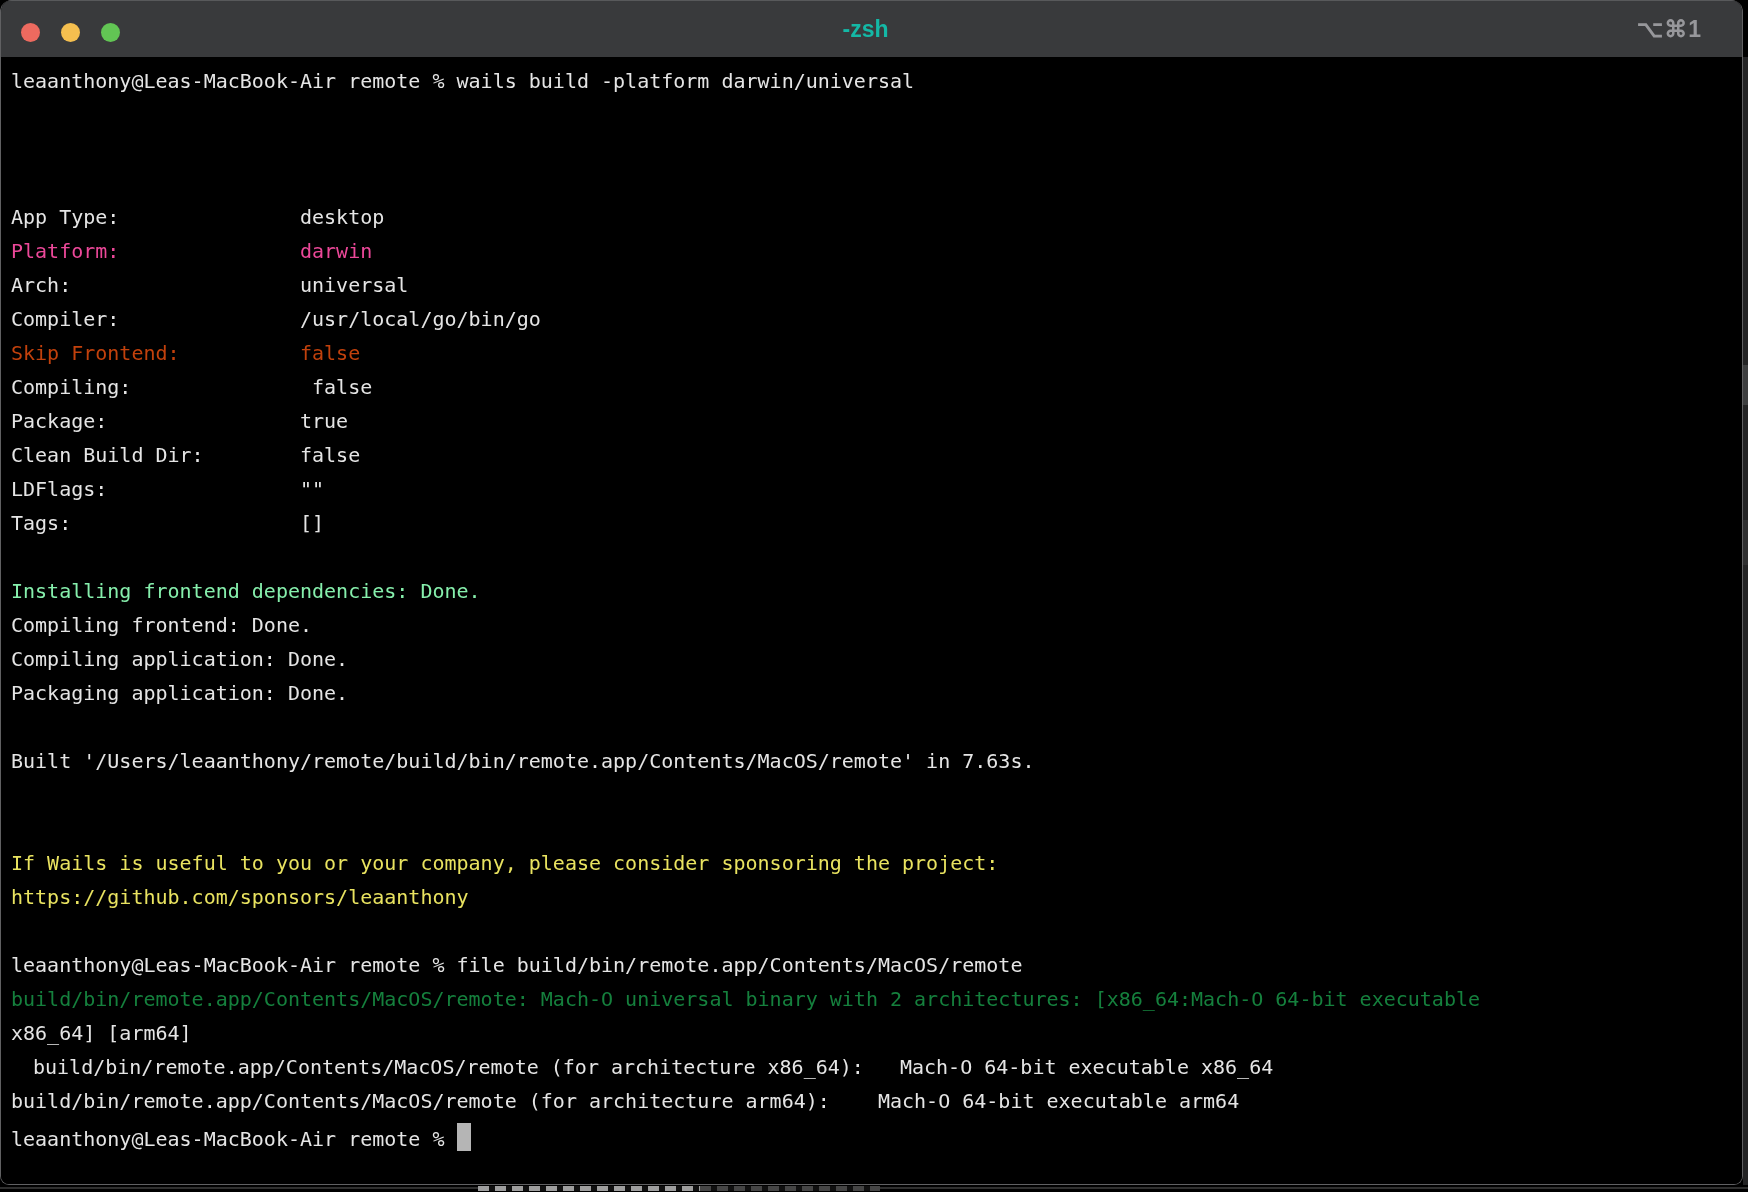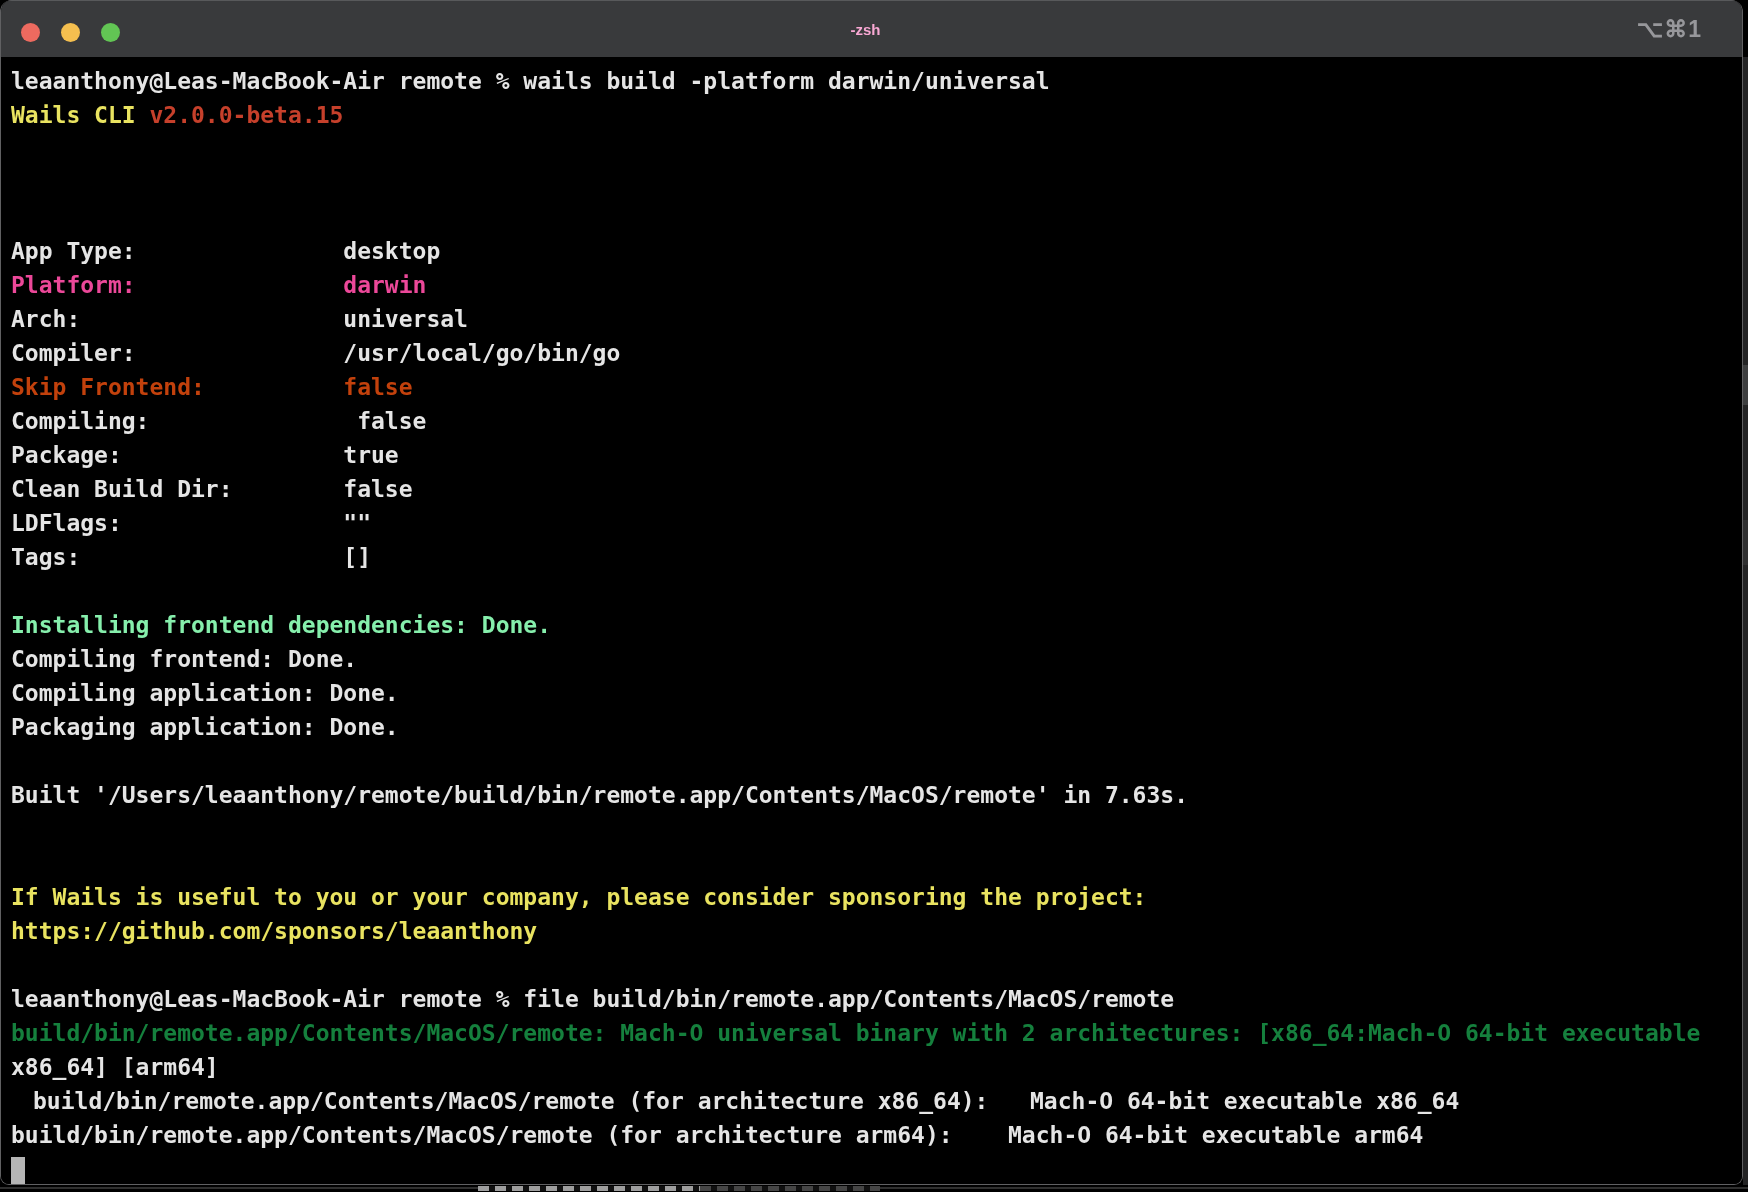--- a/index.html
+++ b/index.html
@@ -9,32 +9,32 @@
   
   .window{position:absolute;left:0;top:0;width:1743px;height:1185px;
           background:#000;border:1px solid #606062;border-top:none;
           border-radius:12px 12px 9px 9px;overflow:hidden;box-sizing:border-box;}
 
   .titlebar{position:absolute;left:0;top:0;right:0;height:57px;
             border-top:1px solid #58595b;box-sizing:border-box;}
   .titlebar-title{position:absolute;left:0;right:12px;top:0;height:57px;
                   display:flex;align-items:center;justify-content:center;
                   font-family:"Liberation Sans", sans-serif;font-weight:bold;
-                  font-size:15px;color:#f9a8d4;}
+                  font-size:23px;color:#14b8a6;}
   .titlebar-shortcut{position:absolute;right:40px;top:0;height:57px;
                      display:flex;align-items:center;
                      font-family:"Liberation Sans", sans-serif;font-weight:bold;
                      font-size:23px;color:#97979b;letter-spacing:1px;}
   .traffic{position:absolute;top:22px;width:19px;height:19px;border-radius:50%;}
   .t-close{left:20px;} .t-min{left:60px;} .t-zoom{left:100px;}
 
   
   .term{position:absolute;left:0;right:0;top:57px;bottom:0;
         padding:7px 0 0 10px;overflow:hidden;}
-  .term-line{white-space:pre;height:34px;line-height:34px;font-size:23px;font-weight:bold;}
+  .term-line{white-space:pre;height:34px;line-height:34px;font-size:20px;}
   .cursor{display:inline-block;width:14px;height:28px;transform:translateY(5px);}
 
   
   .behind-right{position:absolute;right:0;top:57px;width:5px;height:1135px;background:#242425;}
   .behind-right .seg1{position:absolute;top:308px;left:0;right:0;height:40px;background:#3e3f40;}
   .behind-right .seg2{position:absolute;top:463px;left:0;right:0;height:45px;background:#303031;}
   .behind-bottom{position:absolute;left:0;top:1185px;width:1748px;height:7px;background:#000;}
   .behind-bottom .line{position:absolute;left:0;right:0;top:2px;height:2px;background:#2f2f2f;}
   .behind-bottom .dashes{position:absolute;left:478px;width:222px;top:1px;height:5px;
       background:repeating-linear-gradient(90deg,#9e9e9e 0 11px,#101010 11px 17px);}
@@ -62,21 +62,20 @@
     <div class="titlebar" style="background: rgb(57, 58, 60);">
       <span class="traffic t-close" style="background: rgb(237, 106, 95);"></span>
       <span class="traffic t-min" style="background: rgb(245, 191, 79);"></span>
       <span class="traffic t-zoom" style="background: rgb(98, 197, 84);"></span>
       <div class="titlebar-title">-zsh</div>
       <div class="titlebar-shortcut">⌥⌘1</div>
     </div>
 
     <div class="term" style="background: rgb(0, 0, 0);">
         <div class="term-line"><span style="color: rgb(229, 229, 229);">leaanthony@Leas-MacBook-Air remote % wails build -platform darwin/universal</span></div>
-        <div class="term-line"><span style="color: rgb(233, 227, 96);">Wails CLI </span><span style="color: rgb(198, 64, 43);">v2.0.0-beta.15</span></div>
         <div class="term-line"></div>
         <div class="term-line"></div>
         <div class="term-line"></div>
         <div class="term-line"><span style="color: rgb(229, 229, 229);">App Type:               desktop</span></div>
         <div class="term-line"><span style="color: #ec4899;">Platform:               darwin</span></div>
         <div class="term-line"><span style="color: rgb(229, 229, 229);">Arch:                   universal</span></div>
         <div class="term-line"><span style="color: rgb(229, 229, 229);">Compiler:               /usr/local/go/bin/go</span></div>
         <div class="term-line"><span style="color: #c2410c;">Skip Frontend:          false</span></div>
         <div class="term-line"><span style="color: rgb(229, 229, 229);">Compiling:               false</span></div>
         <div class="term-line"><span style="color: rgb(229, 229, 229);">Package:                true</span></div>
@@ -93,17 +92,17 @@
         <div class="term-line"></div>
         <div class="term-line"></div>
         <div class="term-line"><span style="color: rgb(233, 227, 96);">If Wails is useful to you or your company, please consider sponsoring the project:</span></div>
         <div class="term-line"><span style="color: rgb(233, 227, 96);">https://github.com/sponsors/leaanthony</span></div>
         <div class="term-line"></div>
         <div class="term-line"><span style="color: rgb(229, 229, 229);">leaanthony@Leas-MacBook-Air remote % file build/bin/remote.app/Contents/MacOS/remote</span></div>
         <div class="term-line"><span style="color: #15803d;">build/bin/remote.app/Contents/MacOS/remote: Mach-O universal binary with 2 architectures: [x86_64:Mach-O 64-bit executable</span></div>
         <div class="term-line"><span style="color: rgb(229, 229, 229);">x86_64] [arm64]</span></div>
         <div class="term-line"><span style="color: rgb(229, 229, 229); margin-left: 22px;">build/bin/remote.app/Contents/MacOS/remote (for architecture x86_64):   Mach-O 64-bit executable x86_64</span></div>
         <div class="term-line"><span style="color: rgb(229, 229, 229);">build/bin/remote.app/Contents/MacOS/remote (for architecture arm64):    Mach-O 64-bit executable arm64</span></div>
-        <div class="term-line"><span class="cursor" style="background: rgb(181, 181, 181);"></span></div>
+        <div class="term-line"><span style="color: rgb(229, 229, 229);">leaanthony@Leas-MacBook-Air remote % </span><span class="cursor" style="background: rgb(181, 181, 181);"></span></div>
       </div>
 
   </div>
 </div>
 
 </body></html>

